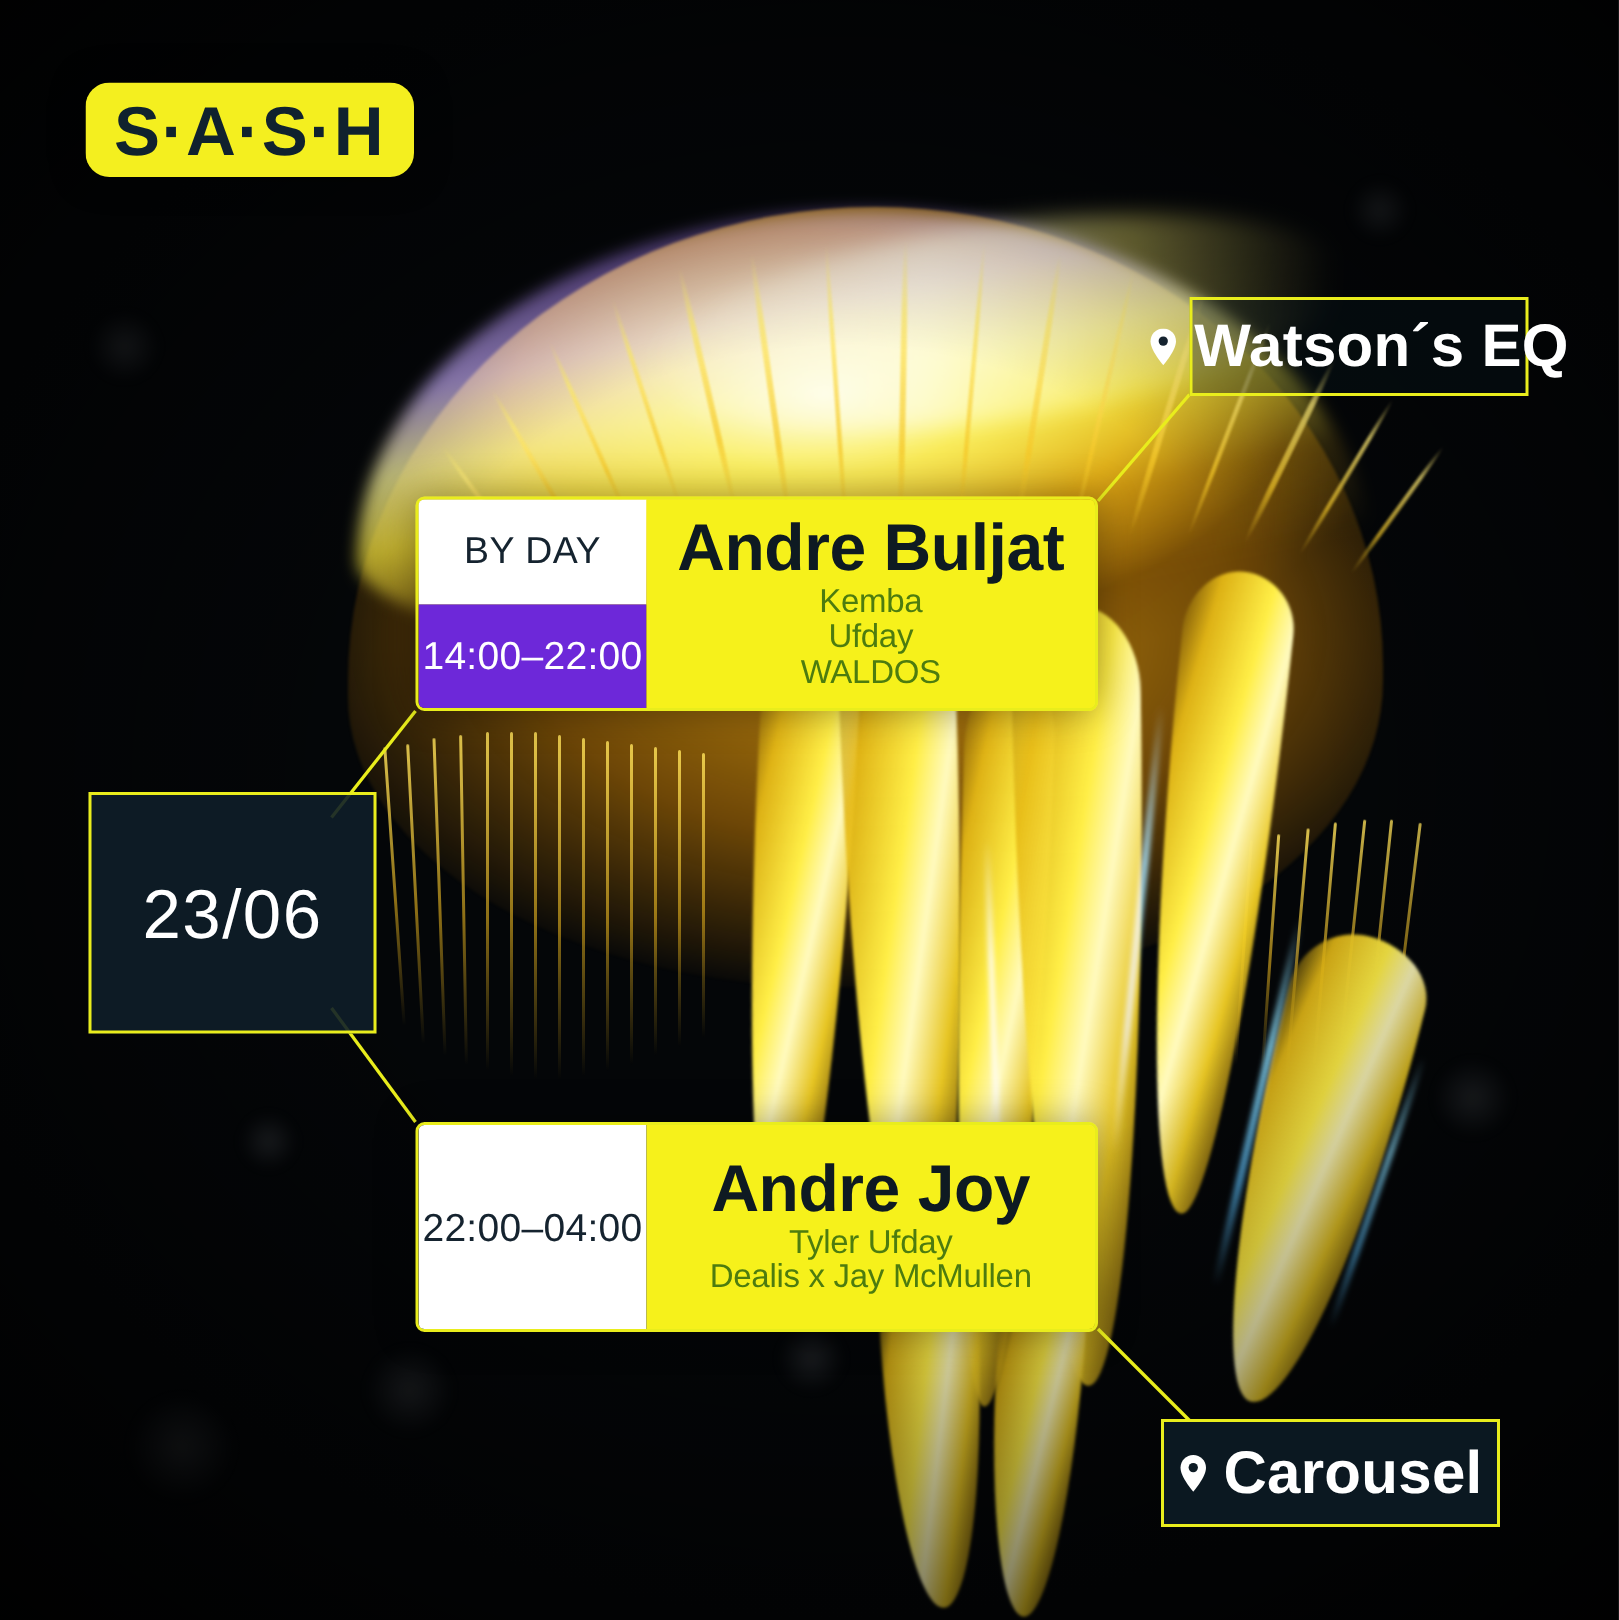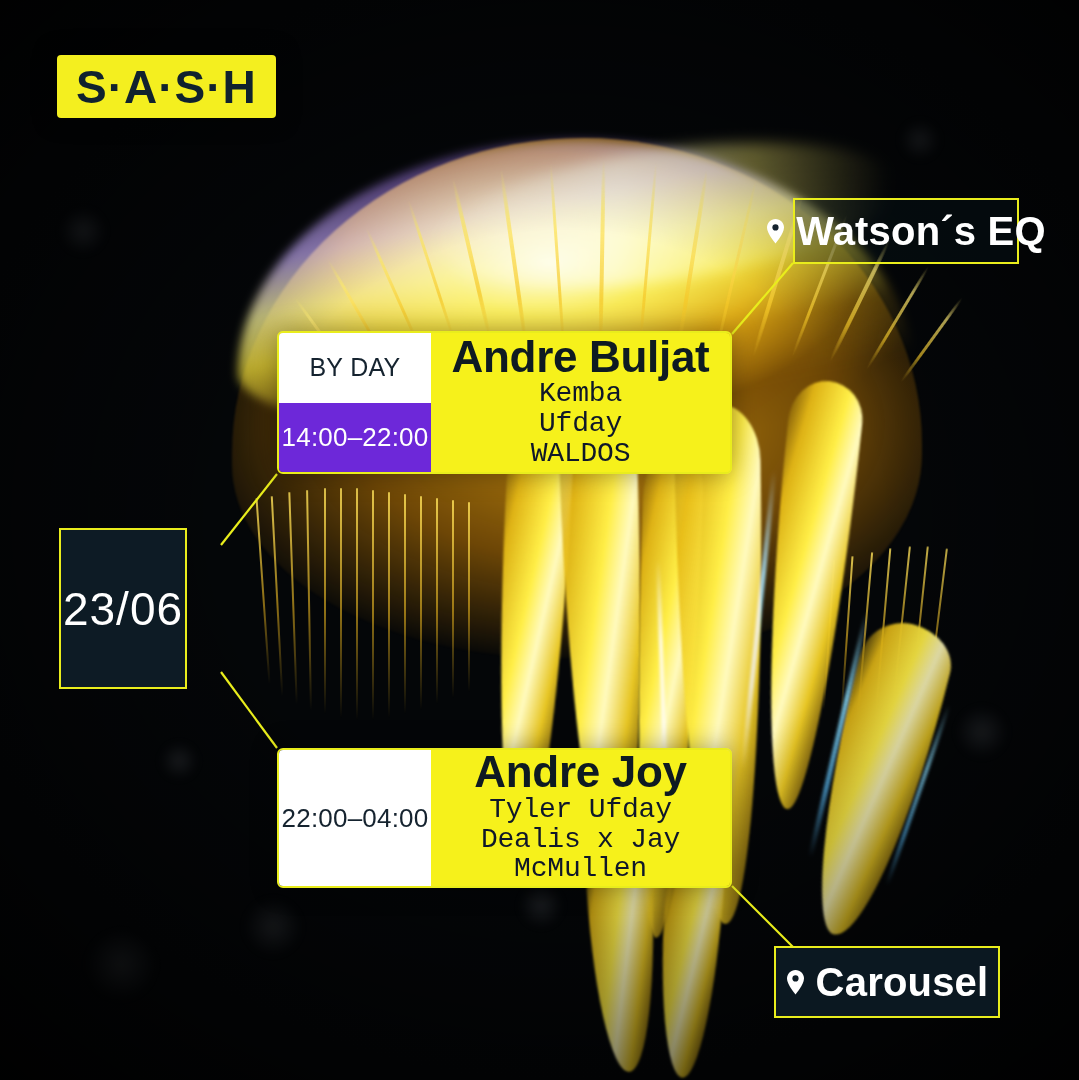--- a/index.html
+++ b/index.html
@@ -106,21 +106,21 @@
   }
 
   
   .connectors { position:absolute; inset:0; }
 
   
   .logo {
     position:absolute; left:57px; top:55px;
     display:flex; align-items:stretch;
     height:63px;
-    border-radius:4px; overflow:hidden;
+    border-radius:16px; overflow:hidden;
     box-shadow:0 0 22px rgba(0,0,0,.55);
     justify-content:flex-end;
   }
   .logo-sash {
     background:#F4EF1F;
     display:flex; align-items:center; justify-content:center;
     padding:0 19px;
   }
   .logo-sash span {
     font-weight:bold; font-size:46px; letter-spacing:1px;
@@ -132,21 +132,21 @@
     padding:0 18px 0 14px;
   }
   .logo-city span {
     font-weight:normal; font-size:46px; letter-spacing:0px;
     color:#10222e; line-height:1;
   }
 
   
   .date-box {
     position:absolute; left:59px; top:528px;
-    width:128px; height:161px;
+    width:192px; height:161px;
     background:rgba(14,30,41,.90);
     border:2px solid #E9ED1C;
     display:flex; align-items:center; justify-content:center;
   }
   .date-box span {
     color:#fff; font-size:46px; font-weight:normal; letter-spacing:1px;
   }
 
   
   .slot {
@@ -174,22 +174,22 @@
     background:#F6F11B;
     display:flex; flex-direction:column;
     align-items:center; justify-content:center;
     padding:8px 14px 10px;
   }
   .act-head {
     color:#0e1a22; font-weight:bold; font-size:44px;
     line-height:1.02; letter-spacing:-.3px;
   }
   .act-sub {
-    color:#0f172a; font-weight:normal; font-size:28px;
-    line-height:1.06; letter-spacing:-.2px;font-family:Liberation Mono, monospace;
+    color:#4d7c0f; font-weight:normal; font-size:22px;
+    line-height:1.06; letter-spacing:-.2px;
   }
 
   
   #slot-day { left:277px; top:331px; width:455px; height:143px; }
   #slot-day .when-label { background:#ffffff; color:#15232f; }
   #slot-day .when-time  { background:#6d28d9; color:#ffffff; }
 
   
   #slot-night { left:277px; top:748px; width:455px; height:140px; }
   #slot-night .when-label { background:#15232f; color:#ffffff; }

